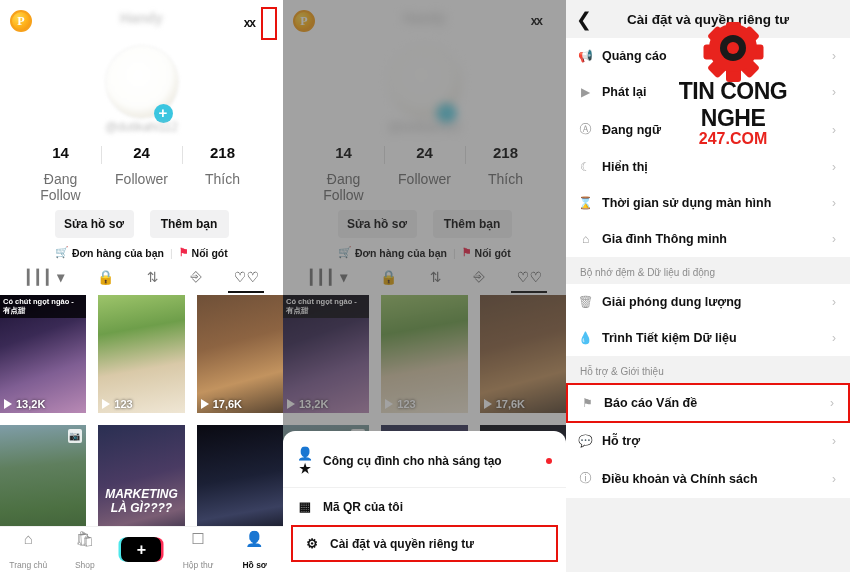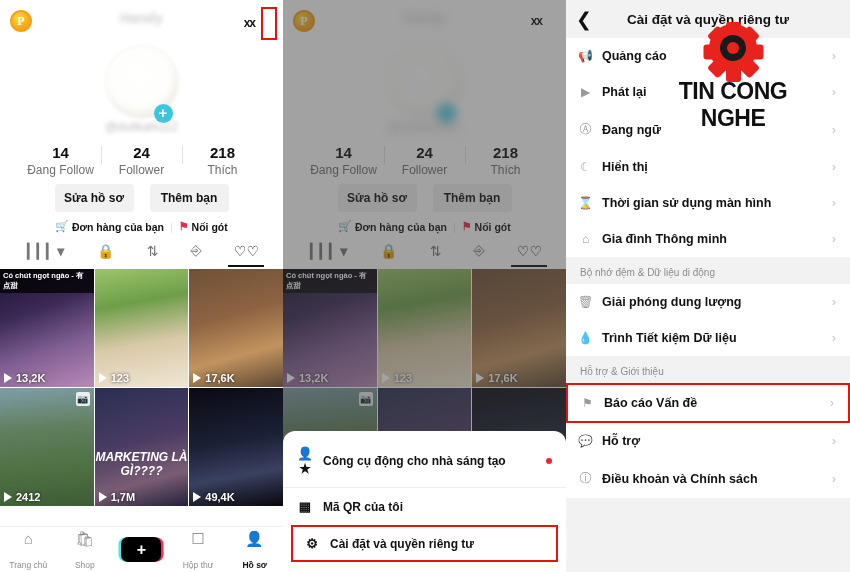--- a/index.html
+++ b/index.html
@@ -81,21 +81,21 @@
   .handle {
     position: absolute; left: 0; right: 0; top: 78px;
     text-align: center; font-size: 12px; color: #bdbdbd;
     filter: blur(2px);
   }
 
   
   .stats { display: flex; justify-content: center; align-items: flex-start; padding-top: 4px; }
   .stat { width: 68px; text-align: center; }
   .stat .num { font-size: 15px; font-weight: bold; color: #0d0d0d; }
-  .stat .lab { font-size: 12px; color: #6f6f6f; margin-top: 2px; }
+  .stat .lab { font-size: 14px; color: #6f6f6f; margin-top: 10px; }
   .stat-div { width: 1px; height: 18px; background: #e2e2e2; margin: 2px 6px 0; }
 
   
   .actions { display: flex; justify-content: center; gap: 16px; margin-top: 7px; }
   .act-btn {
     background: #f1f1f2; border-radius: 4px;
     padding: 7px 0; width: 79px; text-align: center;
     font-size: 12px; font-weight: bold; color: #111;
   }
   .links {
@@ -115,21 +115,21 @@
   }
   .tab { font-size: 14px; color: #767676; position: relative; padding-bottom: 4px; }
   .tab.sel { color: #111; }
   .tab.sel::after {
     content: ""; position: absolute; left: 50%; transform: translateX(-50%);
     bottom: -4px; width: 36px; height: 2px; background: #111;
   }
   .tab-grid { letter-spacing: 1px; font-weight: bold; }
 
   
-  .grid { display: grid; grid-template-columns: repeat(3, 1fr); gap: 1px; background:#fff;}
+  .grid { display: grid; grid-template-columns: repeat(3, 1fr); gap: 12px; background:#fff;}
   .cell { position: relative; height: 118px; overflow: hidden; }
   .cell .views {
     position: absolute; left: 4px; bottom: 3px;
     color: #fff; font-size: 11px; font-weight: bold;
     display: flex; align-items: center; gap: 4px;
     text-shadow: 0 0 3px rgba(0,0,0,.8);
   }
   .play-tri {
     width: 0; height: 0;
     border-left: 8px solid #fff; border-top: 5px solid transparent;
@@ -492,21 +492,21 @@
       </div>
       <div class="cell art5"></div>
       <div class="cell art6"></div>
     </div>
 
     <div class="dim"></div>
 
     <div class="sheet">
       <div class="sheet-item">
         <span class="sheet-ic">👤★</span>
-        <span>Công cụ động cho nhà sáng tạo</span>
+        <span>Công cụ đình cho nhà sáng tạo</span>
         <span class="red-dot"></span>
       </div>
       <div class="sheet-item">
         <span class="sheet-ic">▦</span>
         <span>Mã QR của tôi</span>
       </div>
       <div class="sheet-item hl">
         <span class="sheet-ic">⚙</span>
         <span>Cài đặt và quyền riêng tư</span>
       </div>
@@ -590,16 +590,17 @@
       <div class="wm-gear">
         <div class="tooth" style="transform:rotate(0deg)"></div>
         <div class="tooth" style="transform:rotate(45deg)"></div>
         <div class="tooth" style="transform:rotate(90deg)"></div>
         <div class="tooth" style="transform:rotate(135deg)"></div>
         <div class="g-out"></div>
         <div class="g-in"></div>
         <div class="g-hole"></div>
       </div>
       <div class="wm-t1">TIN CONG NGHE</div>
+      <div class="wm-t2">247.COM</div>
     </div>
 
   </div>
 </div>
 
 </body></html>

